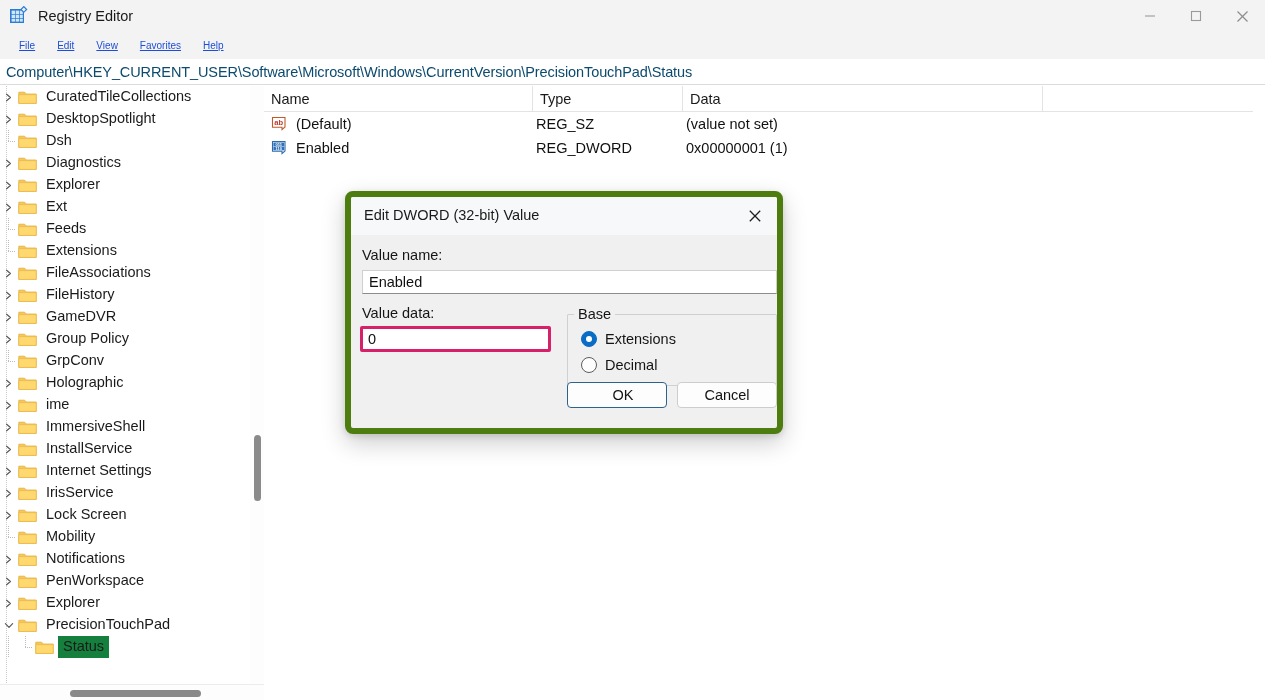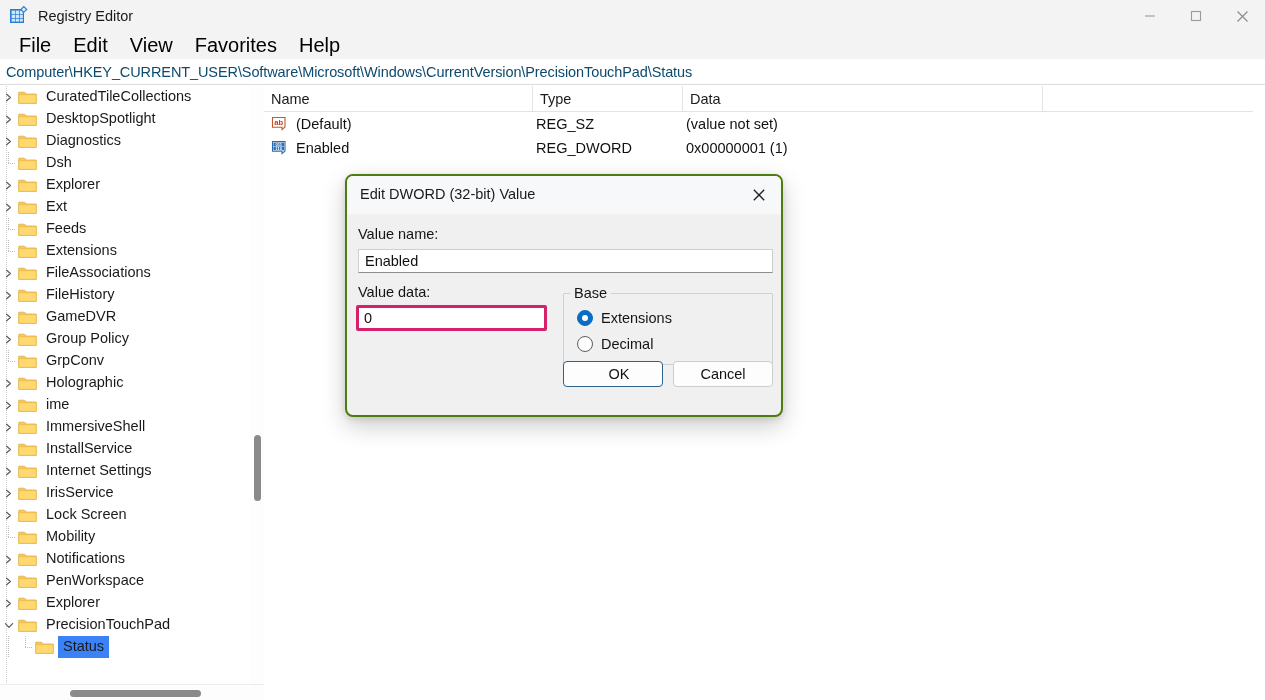--- a/index.html
+++ b/index.html
@@ -45,24 +45,25 @@
 
   
   .menubar {
     position: absolute; left: 0; top: 32px;
     width: 1265px; height: 27px;
     background: #f3f3f3;
     display: flex; align-items: center;
     padding-left: 8px;
   }
   .menu-item {
-    font-size: 20px; color: #000000;
+    font-size: 10px; color: #1d4ed8;
     padding: 2px 11px;
     line-height: 19px;
     white-space: nowrap;
+    text-decoration: underline;
   }
 
   
   .addressbar {
     position: absolute; left: 0; top: 59px;
     width: 1265px; height: 26px;
     background: #ffffff;
     border-bottom: 1px solid #dcdcdc;
     display: flex; align-items: center;
     padding-left: 6px;
@@ -109,21 +110,21 @@
     height: 22px;
     display: flex; align-items: center;
     white-space: nowrap;
     font-size: 14.5px; color: #1a1a1a;
   }
   .tree-row .label {
     padding: 1px 5px 2px 5px;
     line-height: 19px;
   }
   .tree-row.selected .label {
-    background: #3b82f6;
+    background: #15803d;
     text-align: right;
   }
   .chev {
     width: 17px; height: 22px;
     display: flex; align-items: center; justify-content: center;
     flex: 0 0 17px;
   }
   .chev svg { display:block; }
   .folder {
     width: 21px; height: 22px;
@@ -202,26 +203,26 @@
     display: flex; align-items: center;
   }
   .cell-name .ic { width: 20px; height: 16px; margin-right: 5px; flex: 0 0 20px; }
   .cell-name .ic svg { display: block; }
   .cell-type { position: absolute; left: 272px; }
   .cell-data { position: absolute; left: 422px; }
 
   
   .dialog-shadow {
     position: absolute;
-    left: 345px; top: 174px;
+    left: 345px; top: 191px;
     width: 438px; height: 243px;
     border-radius: 8px;
     box-shadow: 0 9px 24px rgba(0,0,0,0.20), 0 2px 6px rgba(0,0,0,0.12);
     background: #f0f0f0;
-    border: 2px solid #4d7c0f;
+    border: 6px solid #4d7c0f;
     overflow: hidden;
   }
   .dlg-title {
     position: absolute; left: 0; top: 0;
     width: 100%; height: 38px;
     background: #f7f8fa;
     display: flex; align-items: center;
   }
   .dlg-title-text {
     position: absolute; left: 13px; top: 10px;
@@ -388,42 +389,42 @@
             </div>
             <span class="folder">
               <svg width="19" height="15" viewBox="0 0 19 15">
                 <path d="M0.8 2.2 H6.6 L8.3 4.0 H18.2 V13.4 H0.8 Z" fill="#f7c859" stroke="#e0ad3c" stroke-width="0.8"></path>
                 <path d="M0.8 4.6 H18.2 V13.4 H0.8 Z" fill="#ffd870" stroke="#e8b94a" stroke-width="0.7"></path>
               </svg>
             </span>
             <span class="label">DesktopSpotlight</span>
           </div>
           <div class="tree-row">
+            <div class="dots elbow"></div>
+            <span class="folder">
+              <svg width="19" height="15" viewBox="0 0 19 15">
+                <path d="M0.8 2.2 H6.6 L8.3 4.0 H18.2 V13.4 H0.8 Z" fill="#f7c859" stroke="#e0ad3c" stroke-width="0.8"></path>
+                <path d="M0.8 4.6 H18.2 V13.4 H0.8 Z" fill="#ffd870" stroke="#e8b94a" stroke-width="0.7"></path>
+              </svg>
+            </span>
+            <span class="label">Dsh</span>
+          </div>
+          <div class="tree-row">
             <div class="chev">
               <svg width="9" height="9" viewBox="0 0 9 9">
                 <polyline points="2.6,1.2 6.4,4.5 2.6,7.8" fill="none" stroke="#5a5a5a" stroke-width="1.2" stroke-linecap="round" stroke-linejoin="round"></polyline>
               </svg>
             </div>
             <span class="folder">
               <svg width="19" height="15" viewBox="0 0 19 15">
                 <path d="M0.8 2.2 H6.6 L8.3 4.0 H18.2 V13.4 H0.8 Z" fill="#f7c859" stroke="#e0ad3c" stroke-width="0.8"></path>
                 <path d="M0.8 4.6 H18.2 V13.4 H0.8 Z" fill="#ffd870" stroke="#e8b94a" stroke-width="0.7"></path>
               </svg>
             </span>
             <span class="label">Diagnostics</span>
-          </div>
-          <div class="tree-row">
-            <div class="dots elbow"></div>
-            <span class="folder">
-              <svg width="19" height="15" viewBox="0 0 19 15">
-                <path d="M0.8 2.2 H6.6 L8.3 4.0 H18.2 V13.4 H0.8 Z" fill="#f7c859" stroke="#e0ad3c" stroke-width="0.8"></path>
-                <path d="M0.8 4.6 H18.2 V13.4 H0.8 Z" fill="#ffd870" stroke="#e8b94a" stroke-width="0.7"></path>
-              </svg>
-            </span>
-            <span class="label">Dsh</span>
           </div>
           <div class="tree-row">
             <div class="chev">
               <svg width="9" height="9" viewBox="0 0 9 9">
                 <polyline points="2.6,1.2 6.4,4.5 2.6,7.8" fill="none" stroke="#5a5a5a" stroke-width="1.2" stroke-linecap="round" stroke-linejoin="round"></polyline>
               </svg>
             </div>
             <span class="folder">
               <svg width="19" height="15" viewBox="0 0 19 15">
                 <path d="M0.8 2.2 H6.6 L8.3 4.0 H18.2 V13.4 H0.8 Z" fill="#f7c859" stroke="#e0ad3c" stroke-width="0.8"></path>

